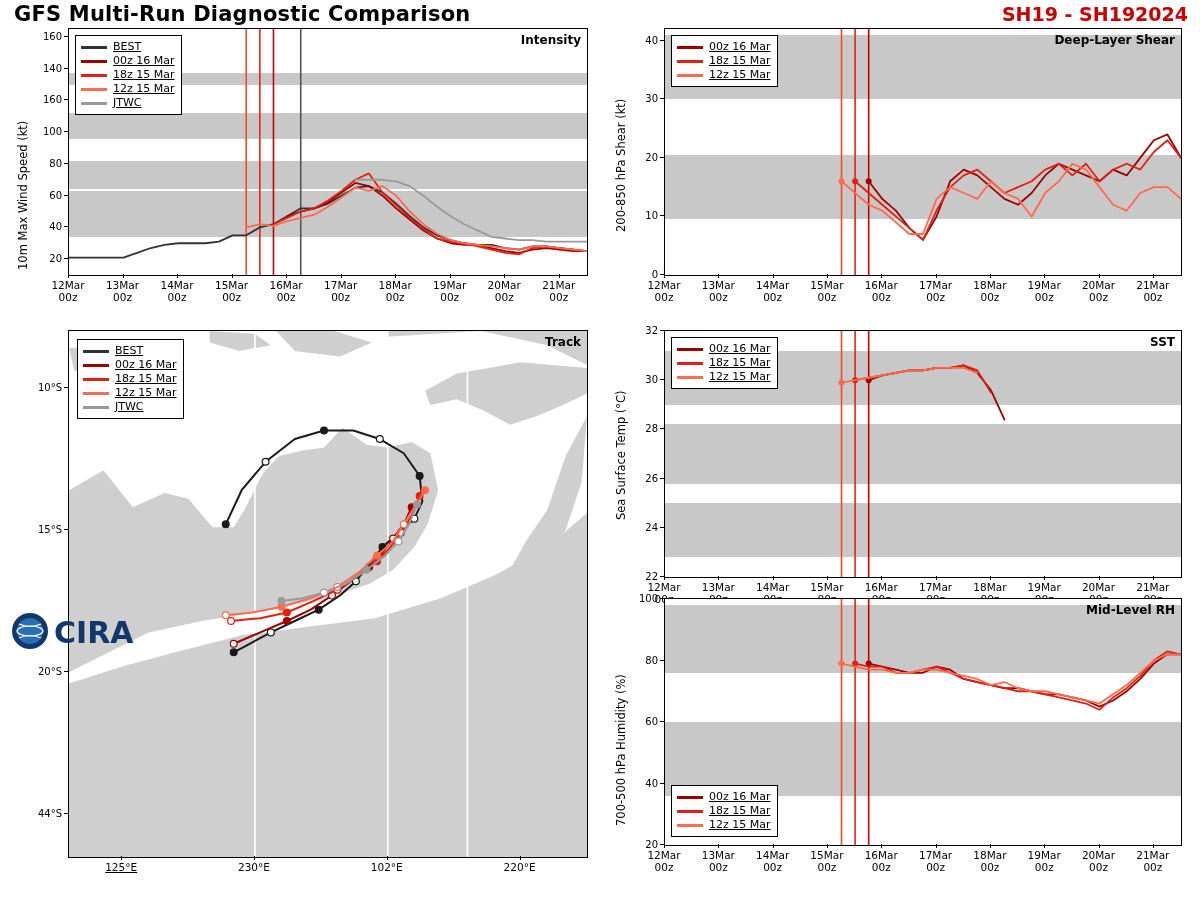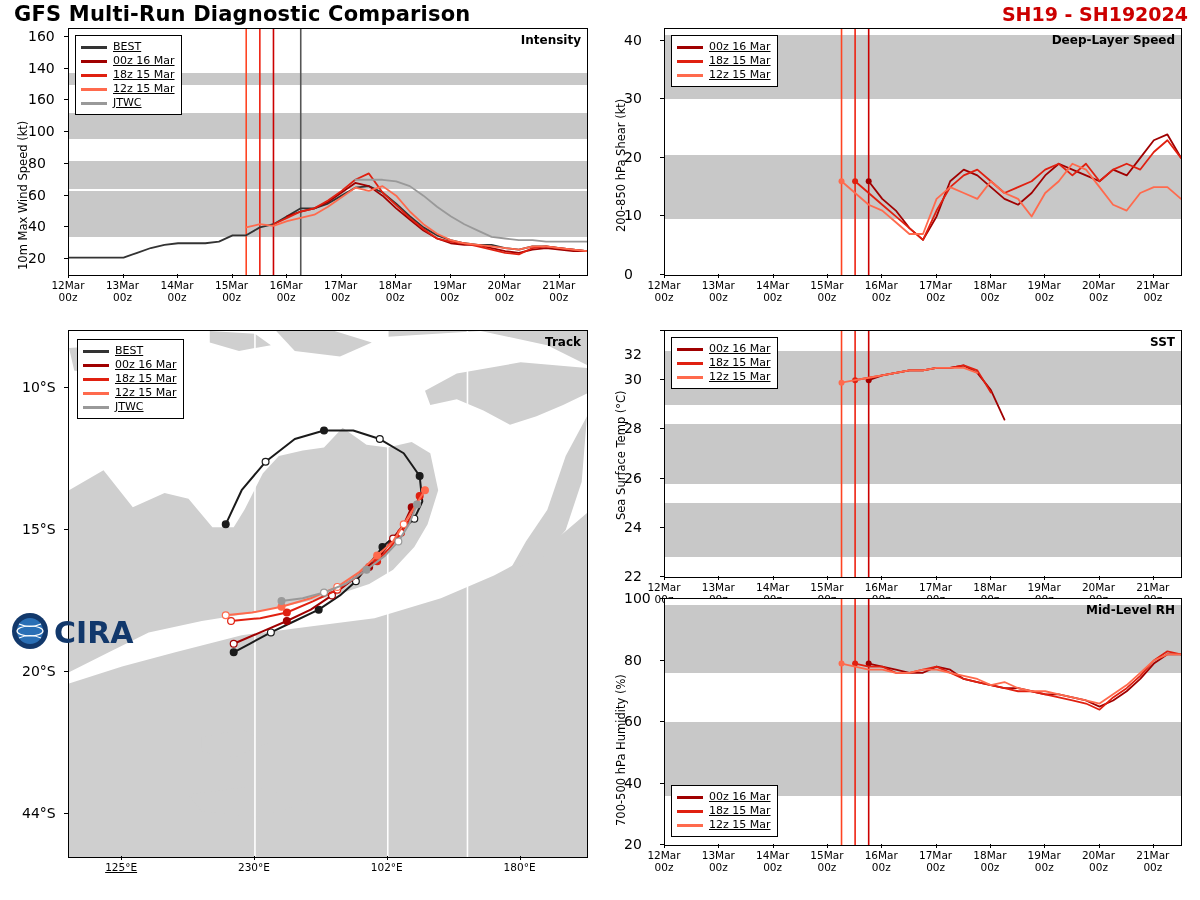--- a/index.html
+++ b/index.html
@@ -34,21 +34,21 @@
     font-size:12px;font-weight:bold;color:#000;
   }
   .ylabel{
     position:absolute;
     font-size:11.5px;
     transform-origin:0 0;
     white-space:nowrap;
   }
   .ytick{
     position:absolute;right:7px;
-    font-size:14px;
+    font-size:10px;text-align:right;
     transform:translateY(-50%);
     white-space:nowrap;
   }
   .xtick{
     position:absolute;
     font-size:10.5px;text-align:center;
     white-space:nowrap;
     line-height:12px;
   }
   .tickmark{position:absolute;background:#000;}
@@ -285,21 +285,21 @@
           </div>
         </div>
       </div>
     <div id="track-xticks">
         <div class="xtick" style="left: 91.1282px; width: 60px; top: 861px; text-decoration: underline;">125°E</div>
         <div class="tickmark" style="left: 121.128px; top: 856px; width: 1px; height: 4px;"></div>
         <div class="xtick" style="left: 223.949px; width: 60px; top: 861px;">230°E</div>
         <div class="tickmark" style="left: 253.949px; top: 856px; width: 1px; height: 4px;"></div>
         <div class="xtick" style="left: 356.769px; width: 60px; top: 861px;">102°E</div>
         <div class="tickmark" style="left: 386.769px; top: 856px; width: 1px; height: 4px;"></div>
-        <div class="xtick" style="left: 489.59px; width: 60px; top: 861px;">180°E</div>
+        <div class="xtick" style="left: 489.59px; width: 60px; top: 861px;">220°E</div>
         <div class="tickmark" style="left: 519.59px; top: 856px; width: 1px; height: 4px;"></div>
       </div>
   </div>
 
   <div class="panel">
     <div class="ylabel" style="left:614px;top:232px;transform:rotate(-90deg);">200-850 hPa Shear (kt)</div>
     <div id="shear-yticks">
         <div class="ytick" style="left: 624px; width: 34px; top: 274px;">0</div>
         <div class="tickmark" style="left: 660px; top: 274px; width: 4px; height: 1px;"></div>
         <div class="ytick" style="left: 624px; width: 34px; top: 215.429px;">10</div>
@@ -318,21 +318,21 @@
           <line x1="176.5263157894737" y1="0" x2="176.5263157894737" y2="246" stroke="#ff4422" stroke-width="1.6"></line>
           <line x1="190.10526315789474" y1="0" x2="190.10526315789474" y2="246" stroke="#ee2211" stroke-width="1.6"></line>
           <line x1="203.68421052631578" y1="0" x2="203.68421052631578" y2="246" stroke="#cc0000" stroke-width="1.6"></line>
           <polyline points="203.68,152.29 217.26,169.86 230.84,181.57 244.42,199.14 258.00,210.86 271.58,187.43 285.16,152.29 298.74,140.57 312.32,146.43 325.89,158.14 339.47,169.86 353.05,175.71 366.63,164.00 380.21,146.43 393.79,134.71 407.37,140.57 420.95,146.43 434.53,152.29 448.11,140.57 461.68,146.43 475.26,128.86 488.84,111.29 502.42,105.43 516.00,128.86" fill="none" stroke="#a00000" stroke-width="1.8" stroke-linejoin="round" stroke-linecap="round"></polyline>
           <circle cx="203.68421052631578" cy="152.28571428571428" r="3" fill="#a00000"></circle>
           <polyline points="190.11,152.29 203.68,164.00 217.26,175.71 230.84,187.43 244.42,199.14 258.00,210.86 271.58,181.57 285.16,158.14 298.74,146.43 312.32,140.57 325.89,152.29 339.47,164.00 353.05,158.14 366.63,152.29 380.21,140.57 393.79,134.71 407.37,146.43 420.95,134.71 434.53,152.29 448.11,140.57 461.68,134.71 475.26,140.57 488.84,123.00 502.42,111.29 516.00,128.86" fill="none" stroke="#e02010" stroke-width="1.8" stroke-linejoin="round" stroke-linecap="round"></polyline>
           <circle cx="190.10526315789474" cy="152.28571428571428" r="3" fill="#e02010"></circle>
           <polyline points="176.53,152.29 190.11,164.00 203.68,175.71 217.26,181.57 230.84,193.29 244.42,205.00 258.00,205.00 271.58,169.86 285.16,158.14 298.74,164.00 312.32,169.86 325.89,152.29 339.47,164.00 353.05,169.86 366.63,187.43 380.21,164.00 393.79,152.29 407.37,134.71 420.95,140.57 434.53,158.14 448.11,175.71 461.68,181.57 475.26,164.00 488.84,158.14 502.42,158.14 516.00,169.86" fill="none" stroke="#ff6a4d" stroke-width="1.8" stroke-linejoin="round" stroke-linecap="round"></polyline>
           <circle cx="176.5263157894737" cy="152.28571428571428" r="3" fill="#ff6a4d"></circle>
         </svg>
-        <div class="panel-label">Deep-Layer Speed</div>
+        <div class="panel-label">Deep-Layer Shear</div>
         <div class="legend" style="left: 6px; top: 6px;">
           <div class="legend-row">
             <span class="legend-swatch" style="background: rgb(160, 0, 0);"></span>
             <span class="legend-label">00z 16 Mar</span>
           </div>
           <div class="legend-row">
             <span class="legend-swatch" style="background: rgb(224, 32, 16);"></span>
             <span class="legend-label">18z 15 Mar</span>
           </div>
           <div class="legend-row">
@@ -401,21 +401,21 @@
         <div class="ytick" style="left: 624px; width: 34px; top: 576px;">22</div>
         <div class="tickmark" style="left: 660px; top: 576px; width: 4px; height: 1px;"></div>
         <div class="ytick" style="left: 624px; width: 34px; top: 526.8px;">24</div>
         <div class="tickmark" style="left: 660px; top: 526.8px; width: 4px; height: 1px;"></div>
         <div class="ytick" style="left: 624px; width: 34px; top: 477.6px;">26</div>
         <div class="tickmark" style="left: 660px; top: 477.6px; width: 4px; height: 1px;"></div>
         <div class="ytick" style="left: 624px; width: 34px; top: 428.4px;">28</div>
         <div class="tickmark" style="left: 660px; top: 428.4px; width: 4px; height: 1px;"></div>
         <div class="ytick" style="left: 624px; width: 34px; top: 379.2px;">30</div>
         <div class="tickmark" style="left: 660px; top: 379.2px; width: 4px; height: 1px;"></div>
-        <div class="ytick" style="left: 624px; width: 34px; top: 330px; margin-top: 24px;">32</div>
+        <div class="ytick" style="left: 624px; width: 34px; top: 330px;">32</div>
         <div class="tickmark" style="left: 660px; top: 330px; width: 4px; height: 1px;"></div>
       </div>
     <div class="plot" id="sst-plot" style="left:664px;top:330px;width:518px;height:248px;">
         <div class="band" style="top: 172.2px; height: 54.12px;"></div>
         <div class="band" style="top: 93.48px; height: 59.04px;"></div>
         <div class="band" style="top: 19.68px; height: 54.12px;"></div>
         <svg width="516" height="246" viewBox="0 0 516 246" style="position: absolute; left: 0px; top: 0px;">
           <line x1="176.5263157894737" y1="0" x2="176.5263157894737" y2="246" stroke="#ff4422" stroke-width="1.6"></line>
           <line x1="190.10526315789474" y1="0" x2="190.10526315789474" y2="246" stroke="#ee2211" stroke-width="1.6"></line>
           <line x1="203.68421052631578" y1="0" x2="203.68421052631578" y2="246" stroke="#cc0000" stroke-width="1.6"></line>

